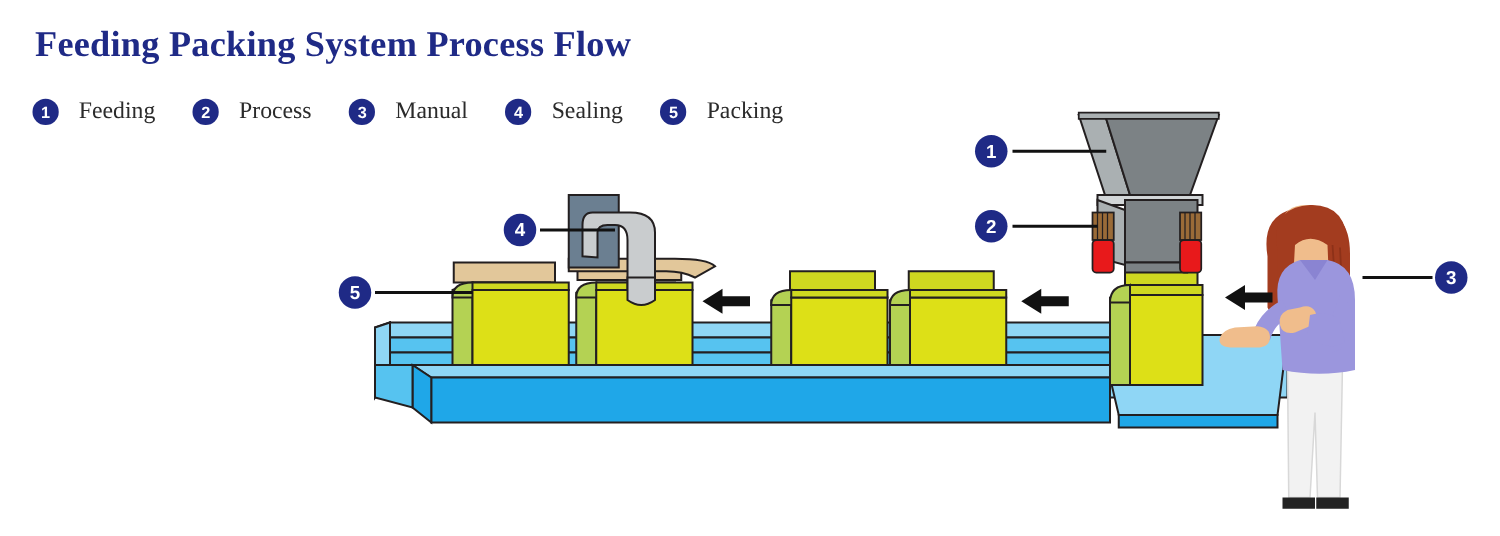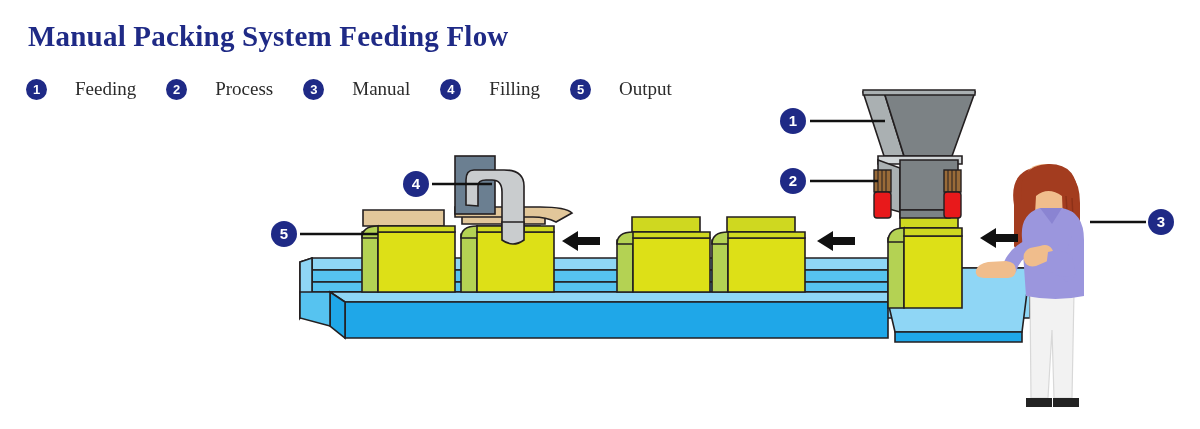--- a/index.html
+++ b/index.html
@@ -54,21 +54,21 @@
     font-family: "Liberation Sans", "DejaVu Sans", sans-serif;
     font-weight: bold;
     font-size: 13px;
     display: flex;
     align-items: center;
     justify-content: center;
     line-height: 1;
     flex: none;
   }
   .legend-label {
-    margin-left: 28px;
+    margin-left: 16px;
     font-family: "Liberation Serif", "DejaVu Serif", serif;
     font-size: 19px;
     color: #2b2b2b;
   }
   #diagram {
     position: absolute;
     left: 0;
     top: 0;
     width: 1200px;
     height: 429px;
@@ -78,42 +78,42 @@
     font-weight: bold;
     font-size: 15px;
     fill: #ffffff;
   }
 </style>
 </head>
 <body>
 
 <div id="page">
 
-  <div class="title">Manual Packing System Feeding Flow</div>
+  <div class="title">Feeding Packing System Process Flow</div>
 
   <div class="legend">
     <div class="legend-item">
       <span class="badge">1</span>
       <span class="legend-label">Feeding</span>
     </div>
     <div class="legend-item">
       <span class="badge">2</span>
       <span class="legend-label">Process</span>
     </div>
     <div class="legend-item">
       <span class="badge">3</span>
       <span class="legend-label">Manual</span>
     </div>
     <div class="legend-item">
       <span class="badge">4</span>
-      <span class="legend-label">Filling</span>
+      <span class="legend-label">Sealing</span>
     </div>
     <div class="legend-item">
       <span class="badge">5</span>
-      <span class="legend-label">Output</span>
+      <span class="legend-label">Packing</span>
     </div>
   </div>
 
   <svg id="diagram" viewBox="0 0 1200 429">
 
     <g>
 
       <polygon points="880,268 1030,268 1030,318 880,318" fill="#8fd6f5" stroke="#231f20" stroke-width="1.6"></polygon>
       <polygon points="880,268 1030,268 1022,332 895,332" fill="#8fd6f5" stroke="#231f20" stroke-width="1.6"></polygon>
       <polygon points="895,332 1022,332 1022,342 895,342" fill="#1fa7e8" stroke="#231f20" stroke-width="1.6"></polygon>

